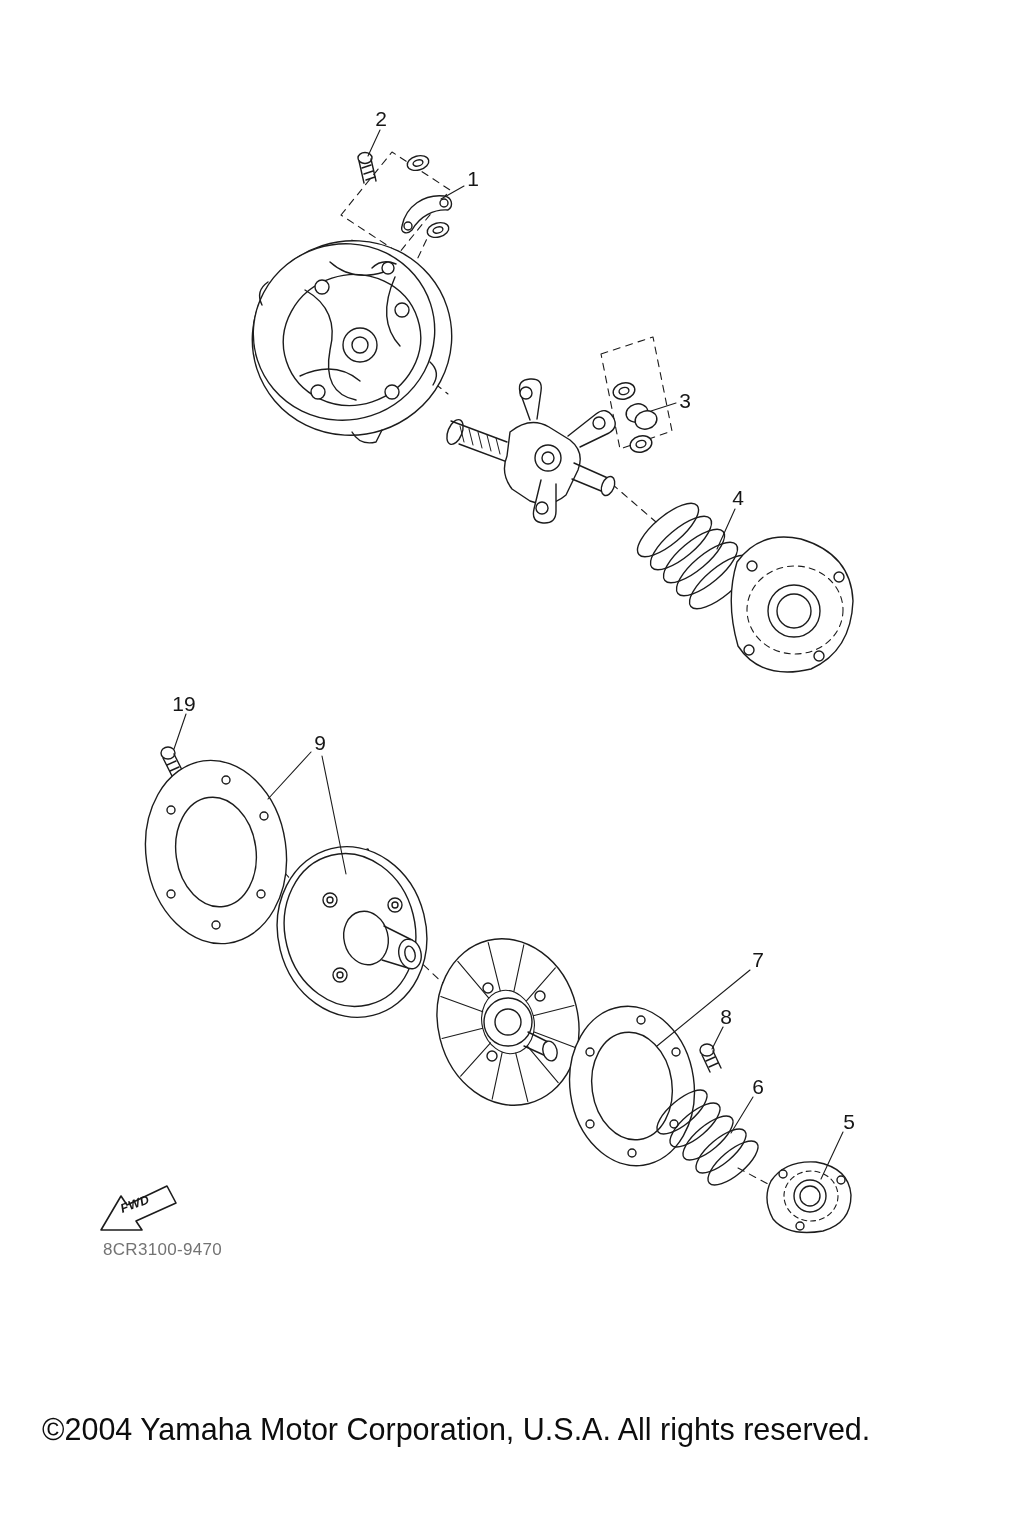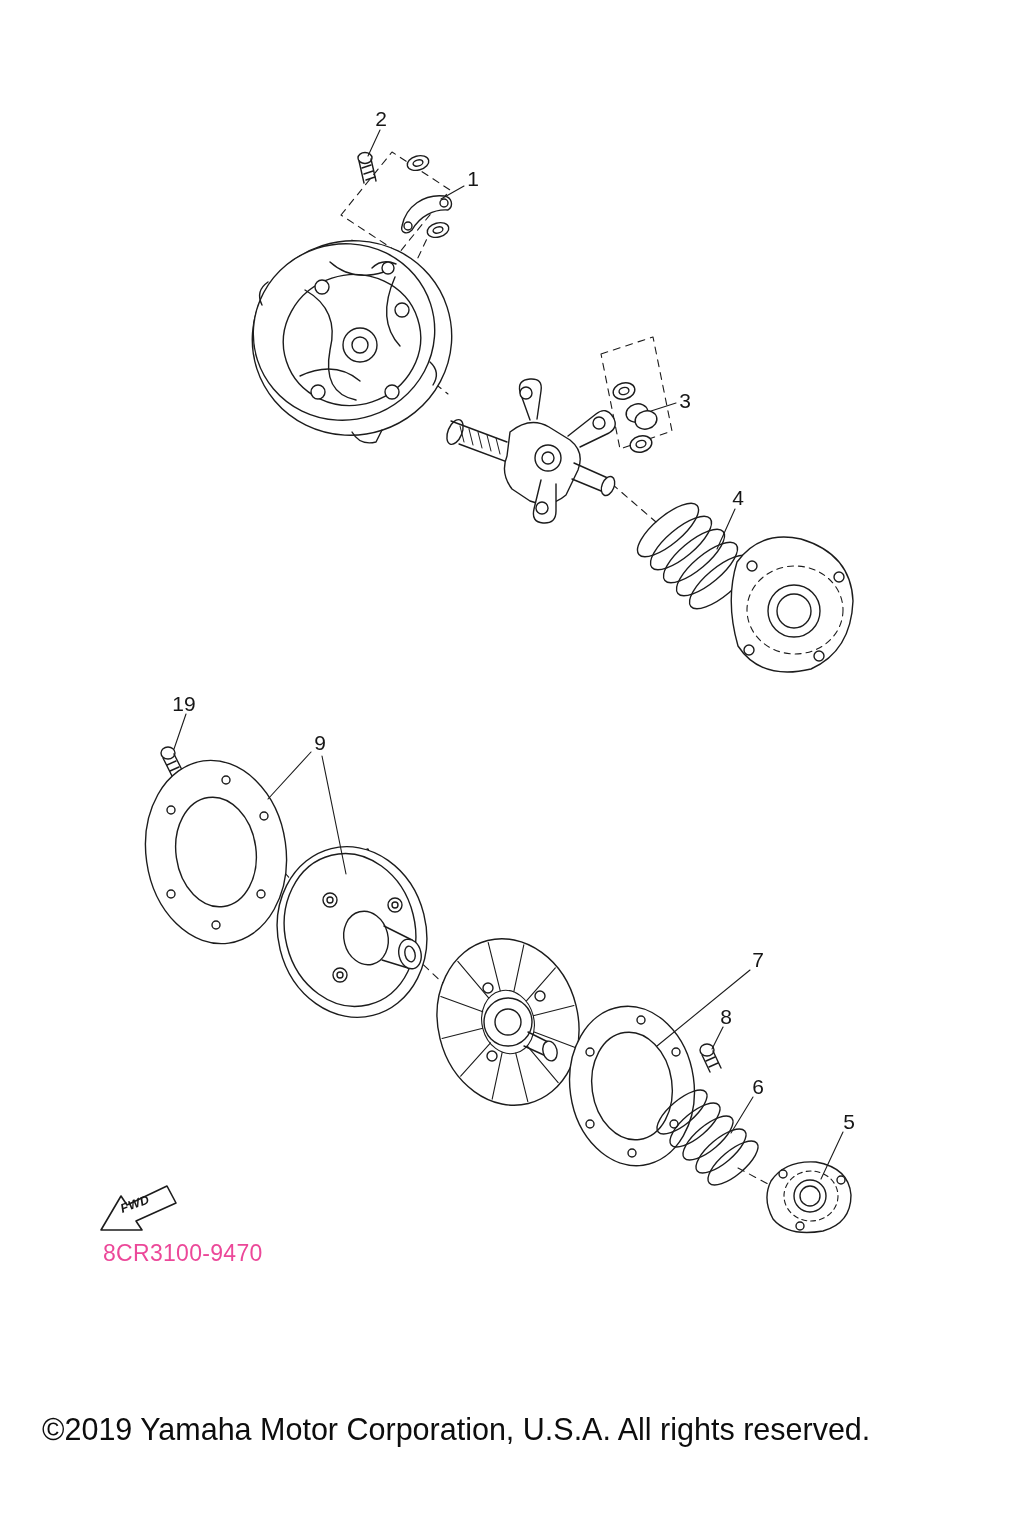--- a/index.html
+++ b/index.html
@@ -14,22 +14,22 @@
   svg{position:absolute;left:0;top:0;}
   .callout{
     position:absolute;
     transform:translate(-50%,-50%);
     font-size:21px;
     color:#161616;
   }
   .code{
     position:absolute;
     left:103px;top:1240px;
-    font-size:23px;
-    color:#ec4899;
+    font-size:17px;
+    color:#737373;
     letter-spacing:.3px;
   }
   .fwd{
     position:absolute;
     left:120px;top:1197px;
     font-size:12.5px;
     font-weight:bold;
     font-style:italic;
     color:#161616;
     transform:rotate(-20deg);
@@ -257,15 +257,15 @@
   <div class="callout" style="left:738px;top:498px">4</div>
   <div class="callout" style="left:849px;top:1122px">5</div>
   <div class="callout" style="left:758px;top:1087px">6</div>
   <div class="callout" style="left:758px;top:960px">7</div>
   <div class="callout" style="left:726px;top:1017px">8</div>
   <div class="callout" style="left:320px;top:743px">9</div>
   <div class="callout" style="left:184px;top:704px">19</div>
 
   <div class="fwd">FWD</div>
   <div class="code">8CR3100-9470</div>
-  <div class="copyright">©2019 Yamaha Motor Corporation, U.S.A. All rights reserved.</div>
+  <div class="copyright">©2004 Yamaha Motor Corporation, U.S.A. All rights reserved.</div>
 
 </div>
 
 </body></html>

